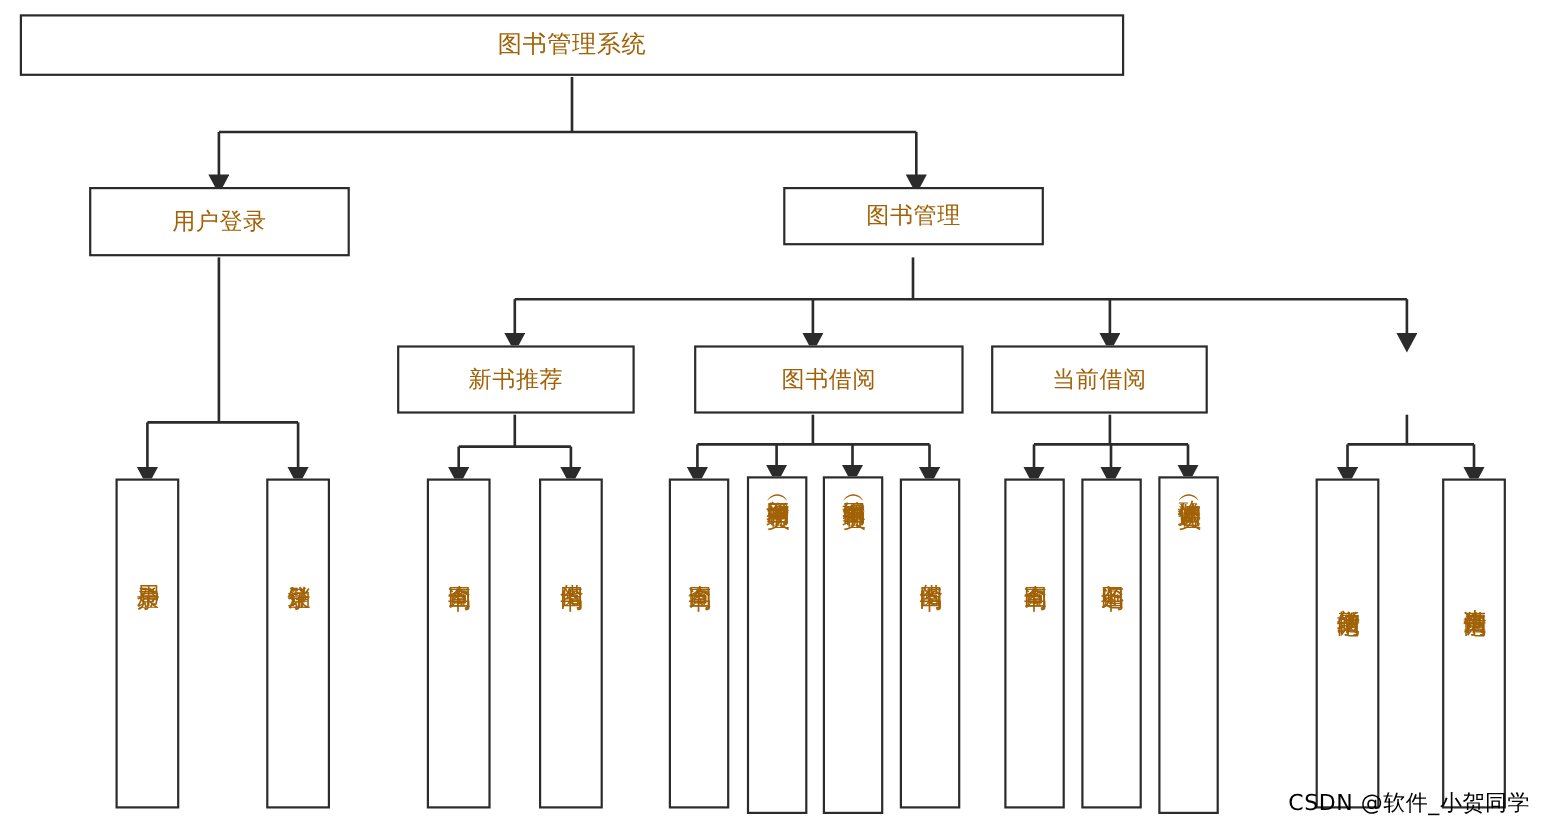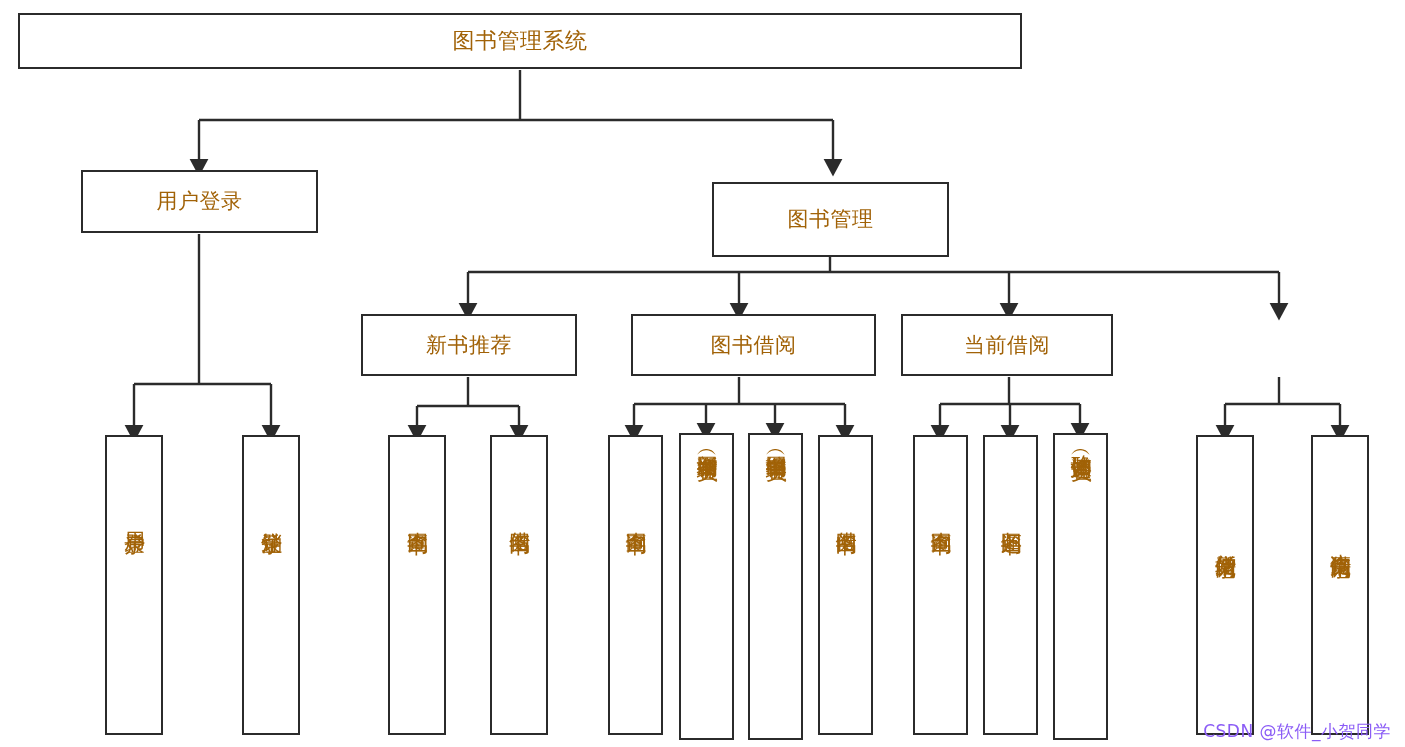--- a/index.html
+++ b/index.html
@@ -58,22 +58,22 @@
     white-space: normal;
     text-align: left;
   }
   .node.leaf.tall-text { padding-top: 3px; }
   .node.leaf.mid-text { padding-top: 78px; }
   .node.leaf.low-text { padding-top: 100px; }
   .watermark {
     position: absolute;
     right: 14px;
     bottom: 4px;
-    font-size: 17px;
-    color: #8b5cf6;
+    font-size: 20px;
+    color: #000000;
     letter-spacing: 0.5px;
     z-index: 6;
     white-space: nowrap;
   }
 </style>
 </head>
 <body>
 
 <div id="canvas">
 
@@ -127,31 +127,31 @@
     </g>
   </svg>
 
   <div class="node root" style="left:18px; top:13px; width:1004px; height:56px;">
     <span class="label">图书管理系统</span>
   </div>
 
   <div class="node" style="left:81px; top:170px; width:237px; height:63px;">
     <span class="label">用户登录</span>
   </div>
-  <div class="node" style="left:712px; top:170px; width:237px; height:75px;margin-top:12px;">
+  <div class="node" style="left:712px; top:170px; width:237px; height:53px;">
     <span class="label">图书管理</span>
   </div>
 
   <div class="node" style="left:361px; top:314px; width:216px; height:62px;">
     <span class="label">新书推荐</span>
   </div>
   <div class="node" style="left:631px; top:314px; width:245px; height:62px;">
     <span class="label">图书借阅</span>
   </div>
-  <div class="node" style="left:901px; top:314px; width:212px; height:62px;justify-content:center;">
+  <div class="node" style="left:901px; top:314px; width:197px; height:62px;justify-content:center;">
     <span class="label">当前借阅</span>
   </div>
 
   <div class="node leaf mid-text" style="left:105px; top:435px; width:58px; height:300px;">
     <span class="label">用户登录</span>
   </div>
   <div class="node leaf mid-text" style="left:242px; top:435px; width:58px; height:300px;">
     <span class="label">注销登录</span>
   </div>
 

